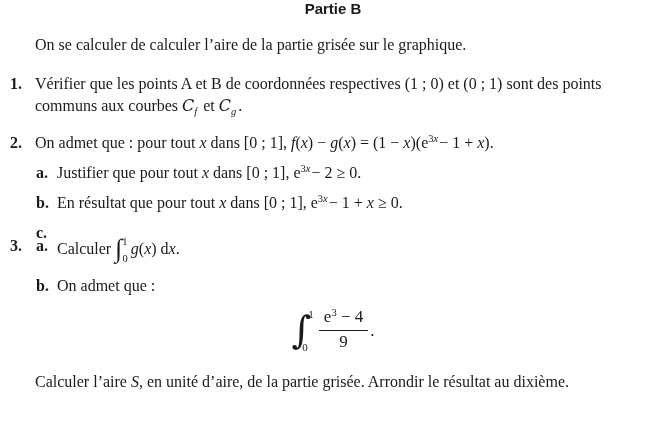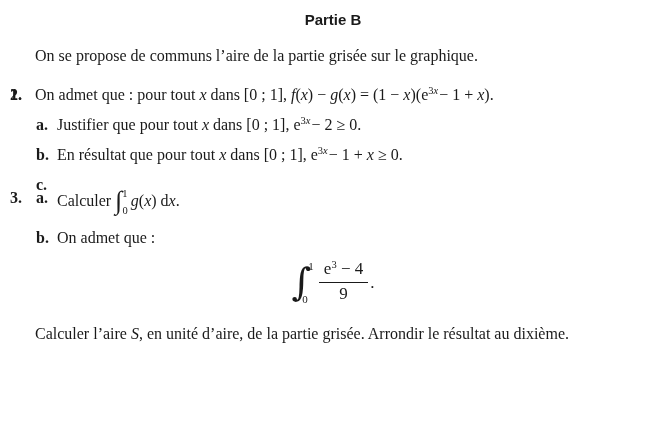--- a/index.html
+++ b/index.html
@@ -7,21 +7,21 @@
     position: relative;
     width: 666px;
     height: 423px;
     background: #ffffff;
     color: #1a1a1a;
     font-family: "Liberation Serif", serif;
     font-size: 16px;
     line-height: 22px;
     overflow: hidden;
     box-sizing: border-box;
-    padding-top: 11px;
+    padding-top: 0;
   }
   .title {
     text-align: center;
     font-family: "Liberation Sans", sans-serif;
     font-weight: bold;
     font-size: 15px;
     line-height: 18px;
   }
   .intro { margin: 16px 10px 0 35px; }
   .q { position: relative; margin-right: 10px; }
@@ -86,24 +86,25 @@
   .frac .den { display: block; border-top: 1.4px solid #1a1a1a; padding: 1px 5px 0 5px; }
   .eq-period { font-size: 17px; }
 </style>
 </head>
 <body>
 
 <div class="page">
 
   <div class="title">Partie B</div>
 
-  <p class="intro">On se propose de communs l’aire de la partie grisée sur le graphique.</p>
+  <p class="intro">On se calculer de calculer l’aire de la partie grisée sur le graphique.</p>
 
   <div class="q l1 mt-q1">
     <span class="qlabel main">1.</span>
+    <span><span>Vérifier que les points A et B de coordonnées respectives (1 ; 0) et (0 ; 1) sont des points communs aux courbes </span><span class="run-cal">C</span><span class="run-subi">f</span><span> et </span><span class="run-cal">C</span><span class="run-subi">g</span><span>.</span></span>
   </div>
 
   <div class="q l1 mt-q2">
     <span class="qlabel main">2.</span>
     <span><span>On admet que : pour tout </span><span class="run-i">x</span><span> dans [0 ; 1],  </span><span class="run-i">f</span><span>(</span><span class="run-i">x</span><span>) − </span><span class="run-i">g</span><span>(</span><span class="run-i">x</span><span>) = (1 − </span><span class="run-i">x</span><span>)(e</span><span class="run-sup">3</span><span class="run-supi">x</span><span>− 1 + </span><span class="run-i">x</span><span>).</span></span>
   </div>
 
   <div class="q l2 mt-sub">
     <span class="qlabel main">a.</span>
     <span><span>Justifier que pour tout </span><span class="run-i">x</span><span> dans [0 ; 1],  e</span><span class="run-sup">3</span><span class="run-supi">x</span><span>− 2 ≥ 0.</span></span>

